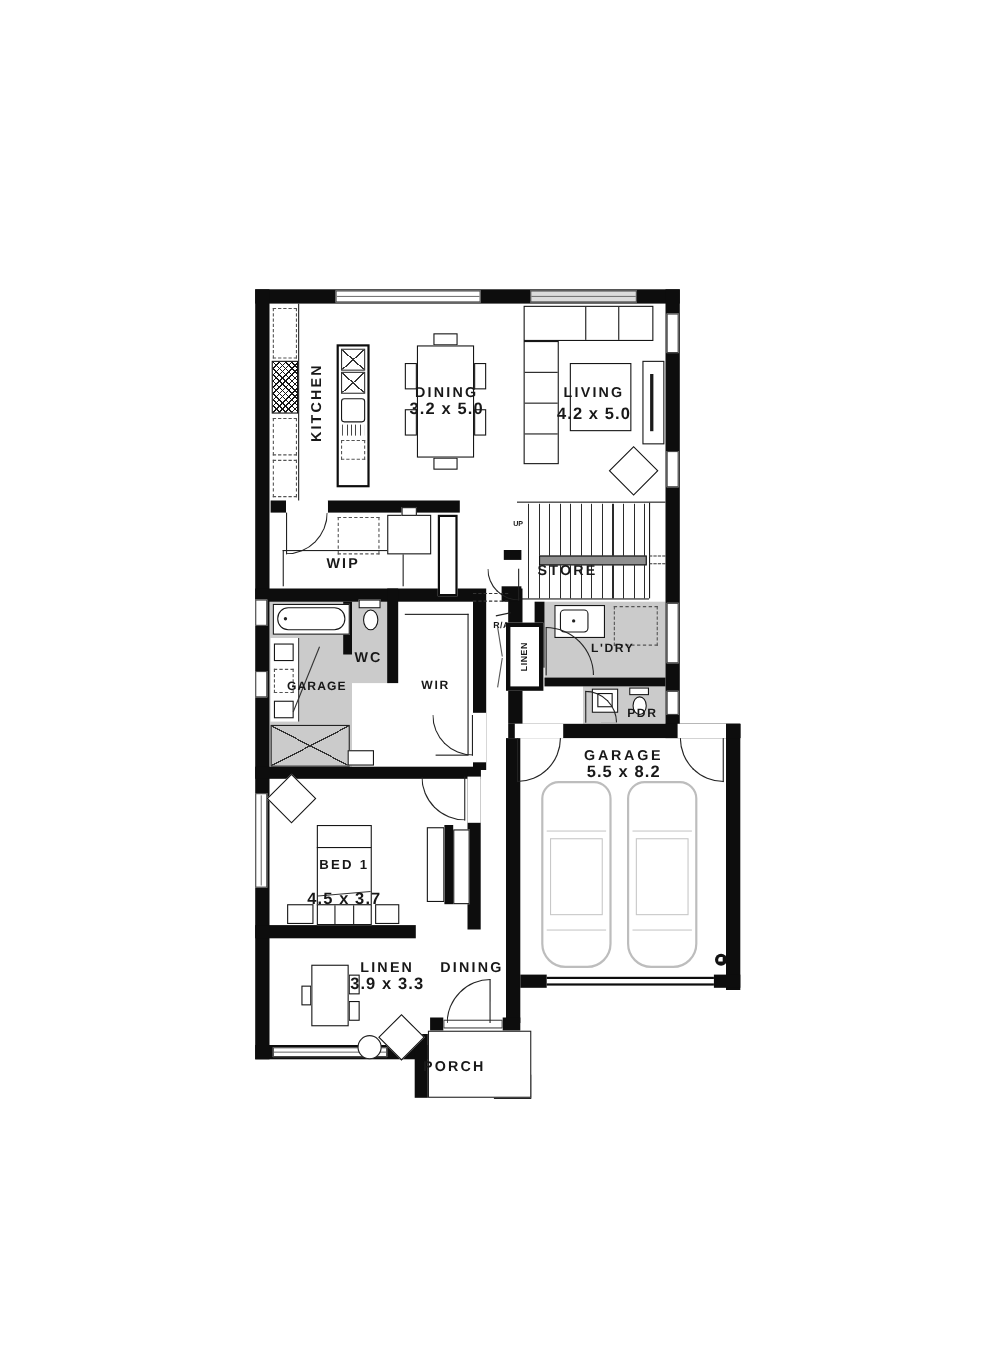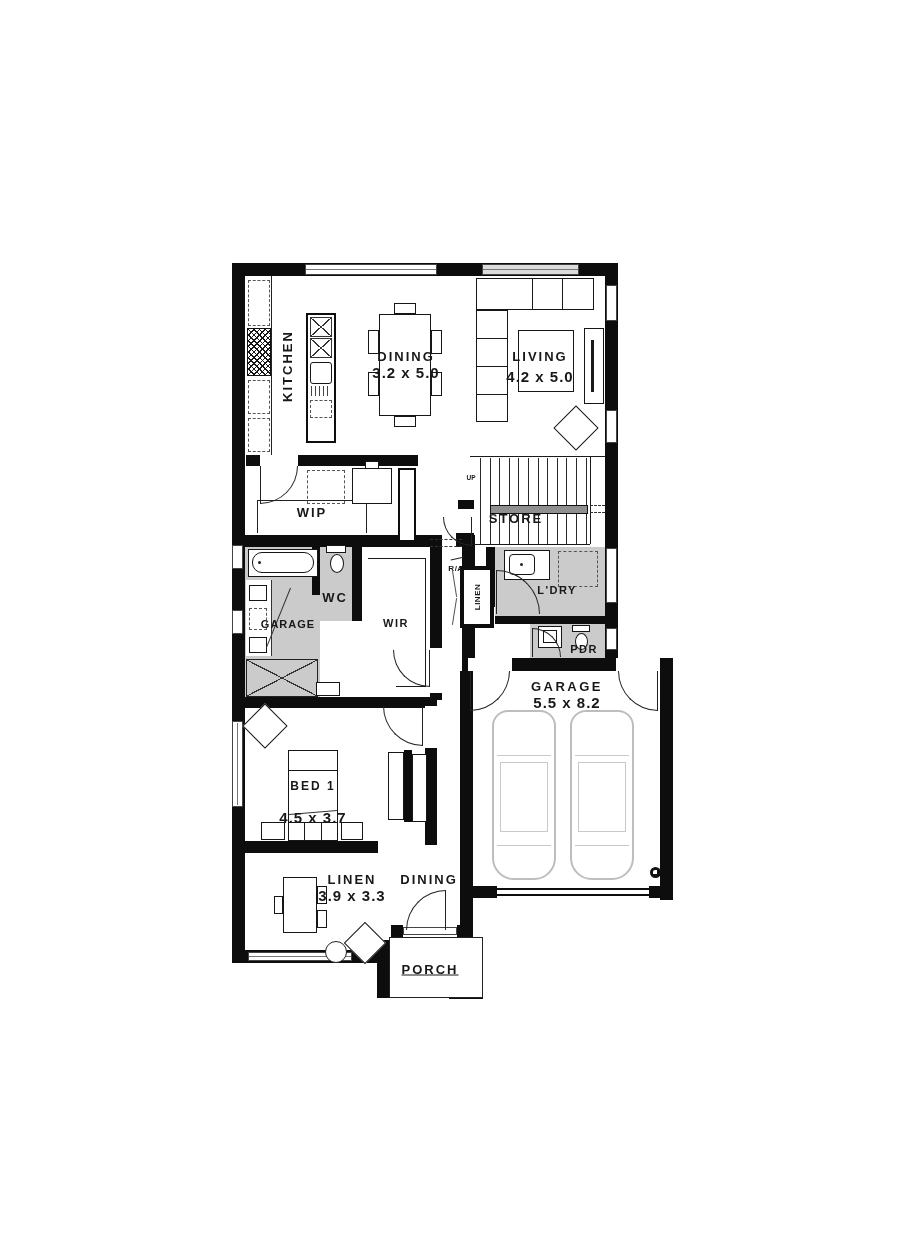--- a/index.html
+++ b/index.html
@@ -254,15 +254,15 @@
   <div class="box" style="left:274px;top:896px;width:9px;height:18px;"></div>
   <div class="abs" style="left:325px;top:941px;width:22px;height:22px;border:1.5px solid #222;border-radius:50%;box-sizing:border-box;background:#fff;"></div>
   <div class="diamond" style="left:350px;top:928px;width:30px;height:30px;"></div>
   <div class="lbl" style="left:352px;top:879px;">LINEN</div>
   <div class="lbl dim" style="left:352px;top:895px;">3.9 x 3.3</div>
   <div class="lbl" style="left:429px;top:879px;">DINING</div>
   <div class="arc tl" style="left:406px;top:890px;width:40px;height:40px;"></div>
   <div class="leaf" style="left:445px;top:890px;width:1px;height:40px;"></div>
 
   <div class="abs" style="left:389px;top:937px;width:94px;height:61px;border:1px solid #222;box-sizing:border-box;background:#fff;"></div>
-  <div class="lbl" style="left:430px;top:969px;text-decoration:underline;">PORCH</div>
+  <div class="lbl" style="left:413px;top:969px;">PORCH</div>
 
 </div>
 
 </body></html>

